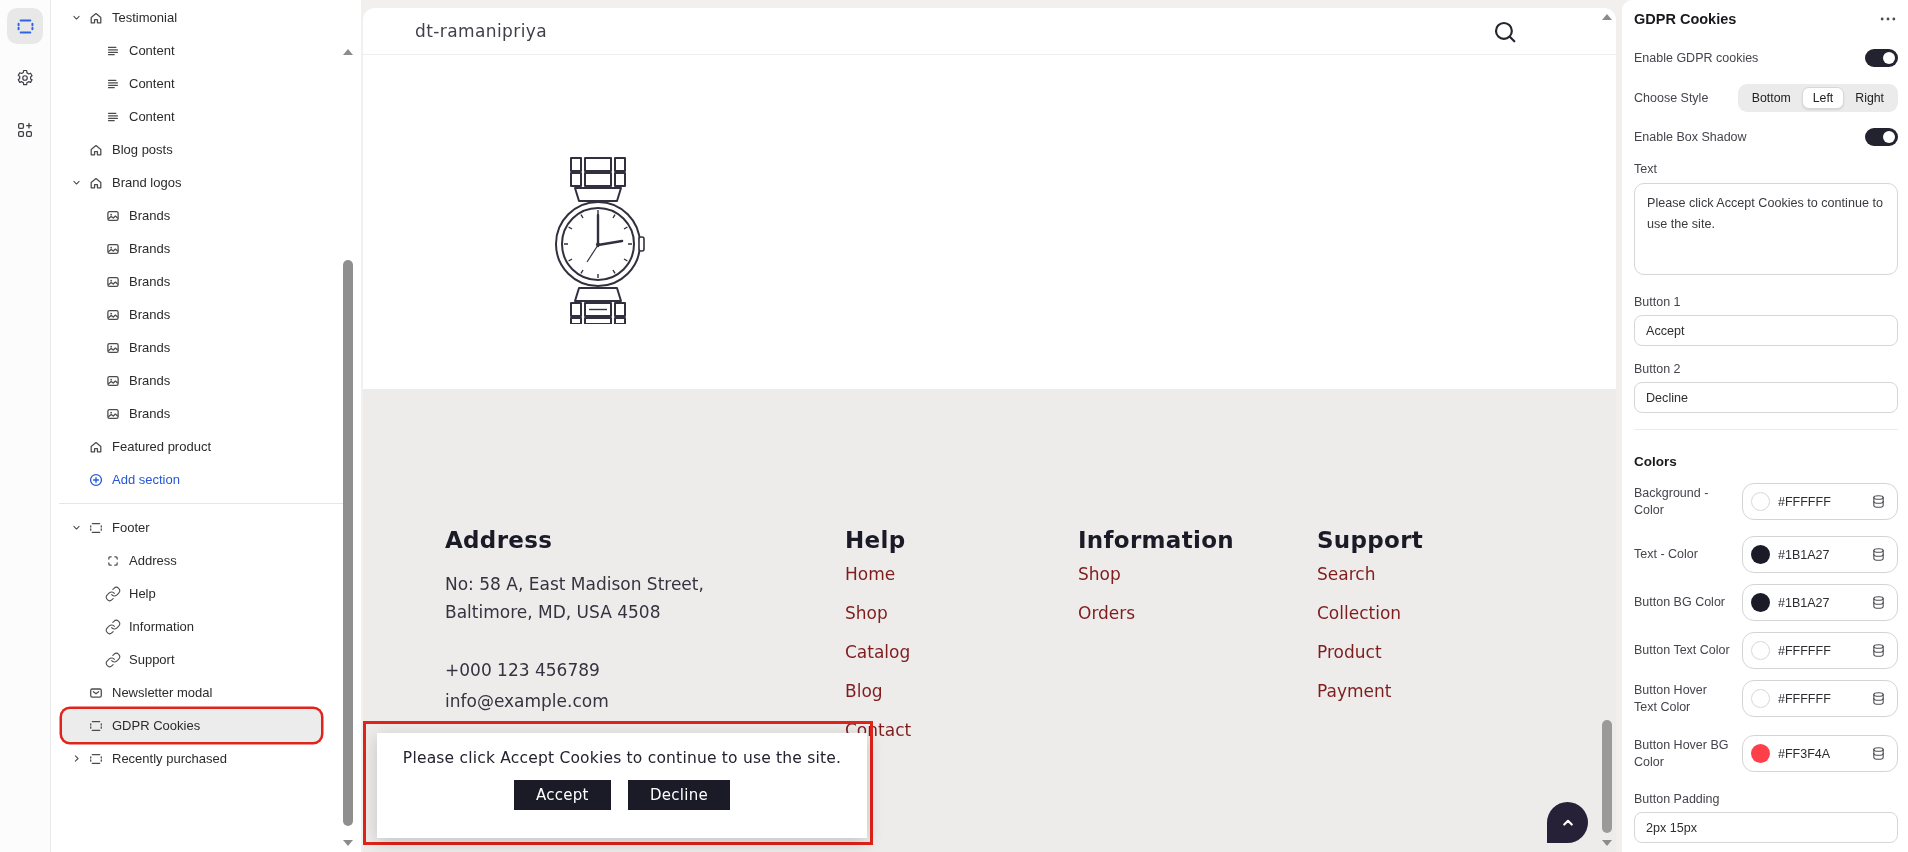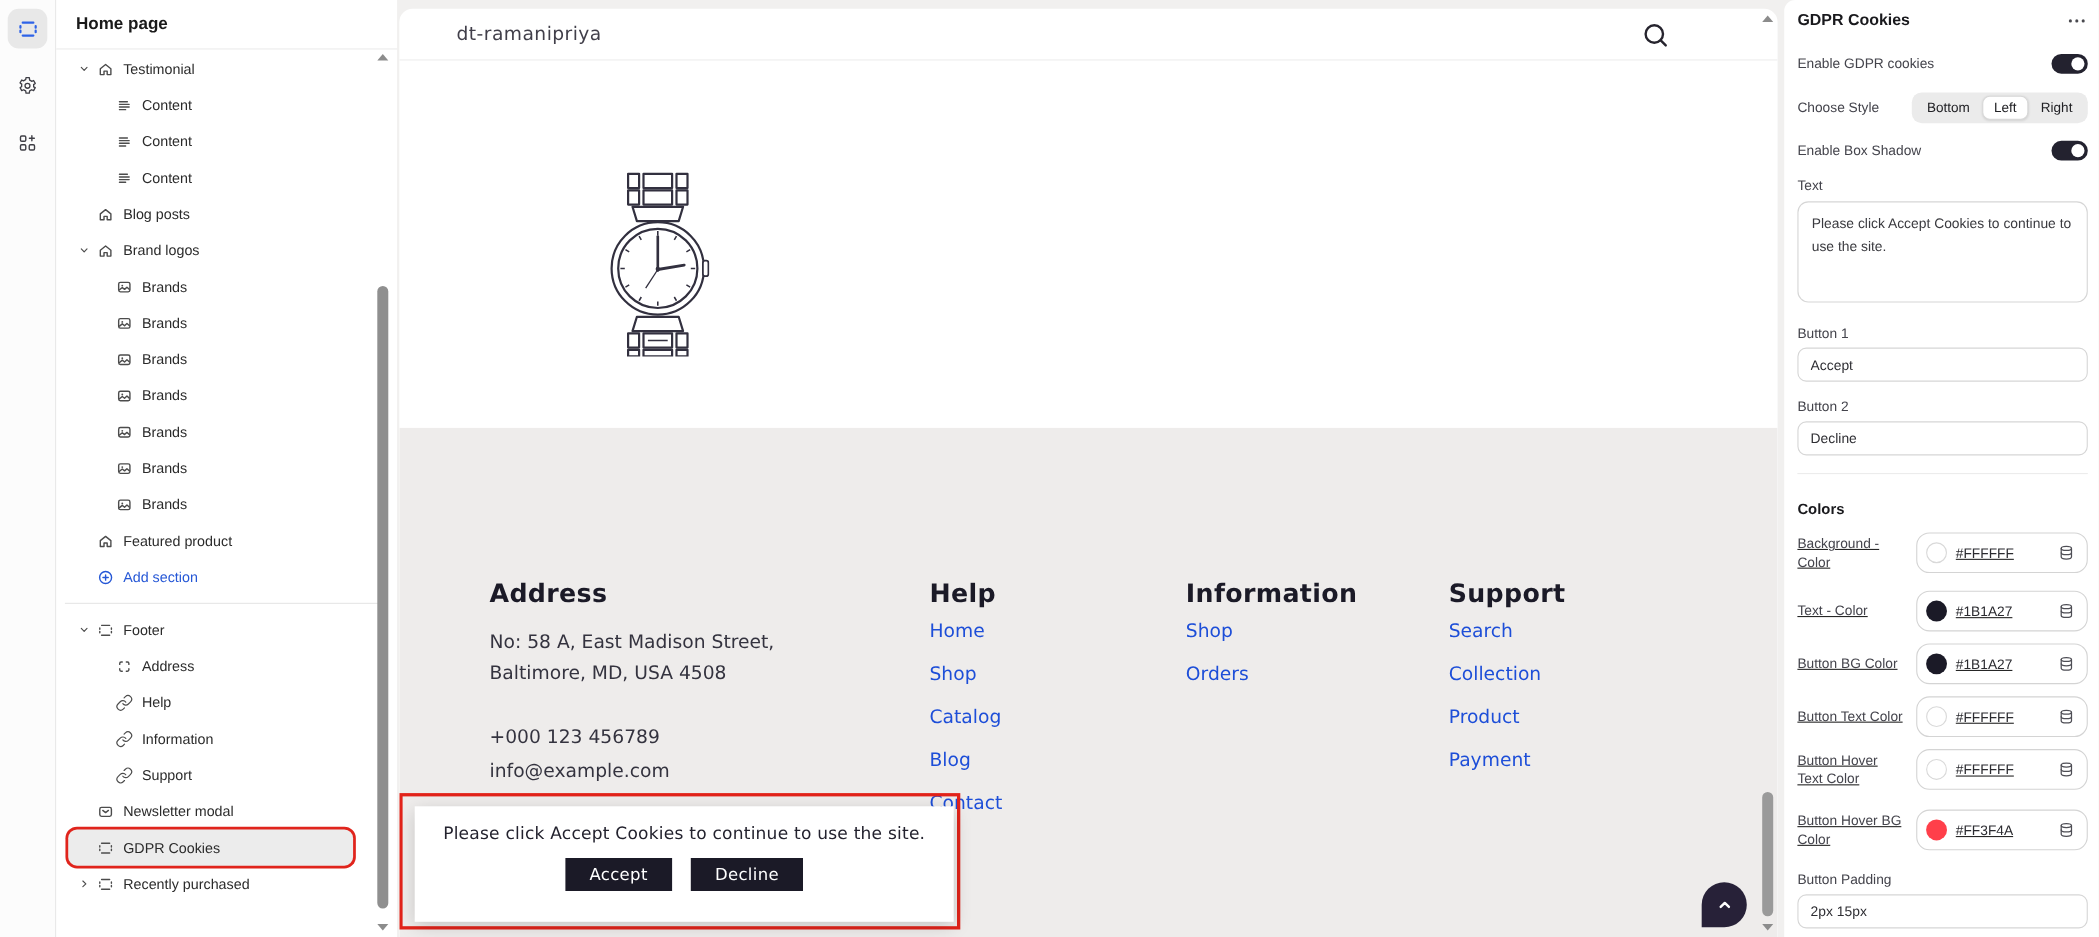--- a/index.html
+++ b/index.html
@@ -55,21 +55,21 @@
   #search-btn { position:absolute; right:98px; top:11px; width:26px; height:26px; color:#26242e; cursor:pointer; }
   #watch { position:absolute; left:188px; top:148px; }
   
   #store-footer { position:absolute; left:0; top:381px; width:1253px; height:463px; background:#eeeceb; }
   .f-col { position:absolute; top:0; padding-top:136px; }
   .f-col:nth-child(1){ left:82px; }
   .f-col:nth-child(2){ left:482px; }
   .f-col:nth-child(3){ left:715px; }
   .f-col:nth-child(4){ left:954px; }
   .f-head { font-size:23px; line-height:30px; font-weight:bold; color:#1b1a27; letter-spacing:0.3px; }
-  .f-link { font-size:17px; line-height:39px; color:#1d4ed8; cursor:pointer; }
+  .f-link { font-size:17px; line-height:39px; color:#7f1d1d; cursor:pointer; }
   .f-col .f-link:first-of-type { margin-top:12px; }
   .f-addr { margin-top:16px; font-size:17px; line-height:27.5px; color:#34333f; }
   .f-contact { margin-top:29px; font-size:17px; line-height:31px; color:#34333f; }
   
   #gdpr-outline { position:absolute; left:0px; top:713px; width:510px; height:124px;
                   border:3px solid #e2231a; z-index:3; }
   #gdpr-banner { position:absolute; left:11px; top:9px; width:490px; height:105px; background:#ffffff;
                  box-shadow:0 4px 16px rgba(0,0,0,0.18); text-align:center; padding-top:16px; }
   #gdpr-text { font-size:15.5px; color:#23222e; letter-spacing:0.2px; }
   .gdpr-btn { display:inline-block; margin:13px 6px 0; padding:6px 22px; background:#1b1a27;
@@ -108,21 +108,21 @@
   #row-shadow { margin-top:16px; }
   .p-field-lab { margin-top:16px; font-size:12.5px; color:#44444c; }
   #gdpr-textarea { margin-top:7px; width:100%; height:92px; resize:none; border:1px solid #d6d6d6;
                    border-radius:10px; padding:9px 12px; font-size:12.6px; line-height:1.65;
                    color:#3a3a3f; font-family:"Liberation Sans",sans-serif; outline:none; }
   .p-input { margin-top:6px; width:100%; height:31px; border:1px solid #d6d6d6; border-radius:8px;
              padding:0 11px; font-size:12.6px; color:#2e2e33; font-family:"Liberation Sans",sans-serif;
              outline:none; background:#fff; }
   #panel-div { height:1px; background:#ececec; margin-top:16px; }
   #colors-head { margin-top:24px; font-size:13.5px; font-weight:bold; color:#19191d; }
-  .p-colorrow { display:flex; align-items:center; justify-content:space-between;text-decoration:underline; }
+  .p-colorrow { display:flex; align-items:center; justify-content:space-between; }
   .p-colorrow .cl { flex:1; padding-right:10px; }
   #color-rows .p-colorrow:nth-child(1){ margin-top:14px; }
   #color-rows .p-colorrow:nth-child(2){ margin-top:16px; }
   #color-rows .p-colorrow:nth-child(3){ margin-top:11px; }
   #color-rows .p-colorrow:nth-child(4){ margin-top:11px; }
   #color-rows .p-colorrow:nth-child(5){ margin-top:11px; }
   #color-rows .p-colorrow:nth-child(6){ margin-top:18px; }
   .c-pill { flex:0 0 156px; height:37px; background:#fff; border:1.5px solid #d4d4d4; border-radius:12px;
             display:flex; align-items:center; padding:0 10px 0 8px; cursor:pointer; }
   .sw { width:19px; height:19px; border-radius:50%; flex:0 0 19px; }
@@ -150,21 +150,20 @@
     <svg viewBox="0 0 24 24" fill="none" stroke="currentColor" stroke-width="1.7" stroke-linecap="round">
       <rect x="3.5" y="3.5" width="6.4" height="6.4" rx="1.5"></rect>
       <rect x="3.5" y="14.1" width="6.4" height="6.4" rx="1.5"></rect>
       <rect x="14.1" y="14.1" width="6.4" height="6.4" rx="1.5"></rect>
       <path d="M17.3 3.3v6M14.3 6.3h6"></path>
       </svg>
   </div>
 </aside>
 
 <nav id="sidebar">
-  <div id="sidebar-head">Home page</div>
   <div id="sidebar-list">
       <div class="s-row lvl1">
         <span class="chev">
           <svg class="ic " viewBox="0 0 20 20" fill="none" stroke="currentColor" stroke-width="1.6" stroke-linecap="round" stroke-linejoin="round">
             <path d="M6 8.2l4 4.2 4-4.2"></path>
           </svg>
         </span>
         <svg class="ic " viewBox="0 0 20 20" fill="none" stroke="currentColor" stroke-width="1.6" stroke-linecap="round" stroke-linejoin="round">
           <path d="M4 9.3 10 4.5l6 4.8V16h-4.2v-3.9H8.2V16H4z"></path>
         </svg>

